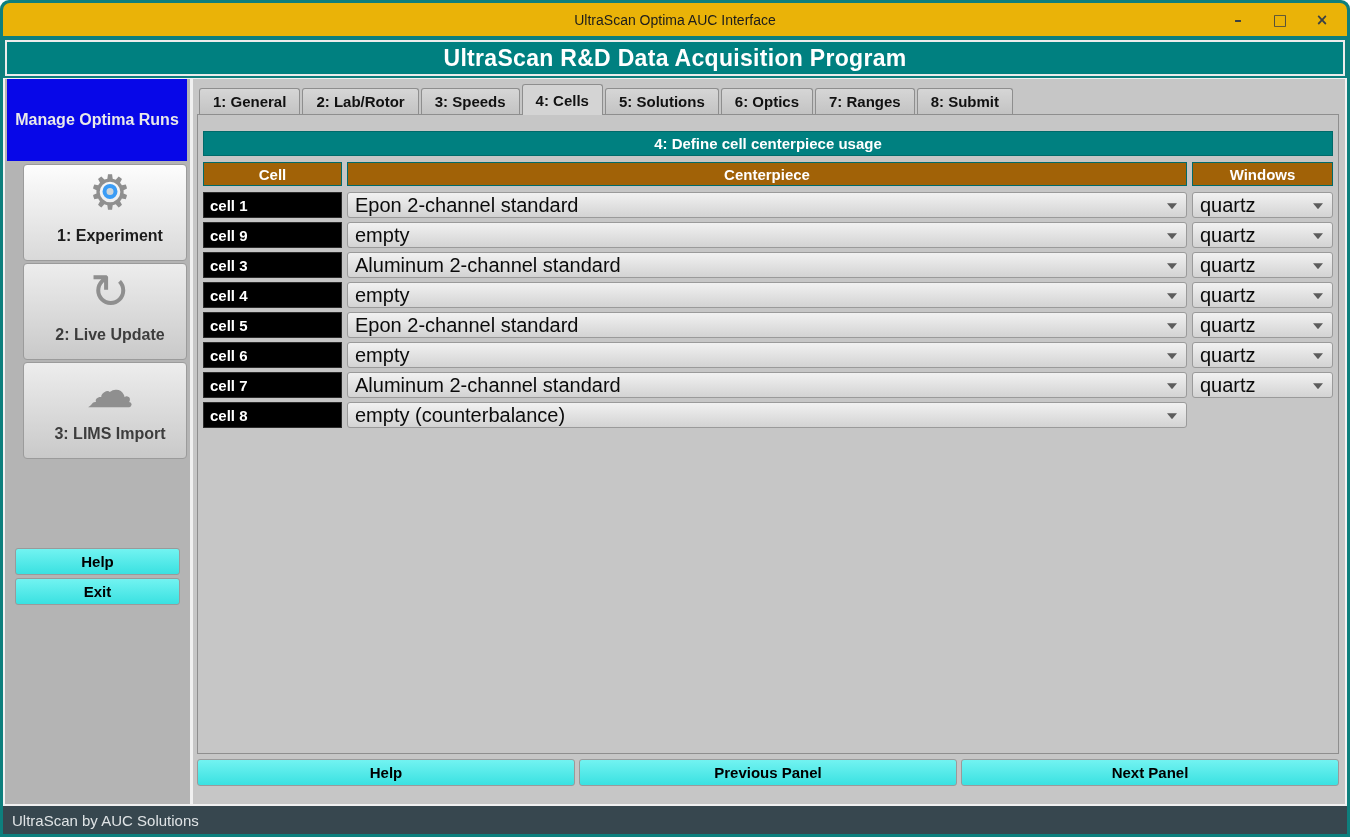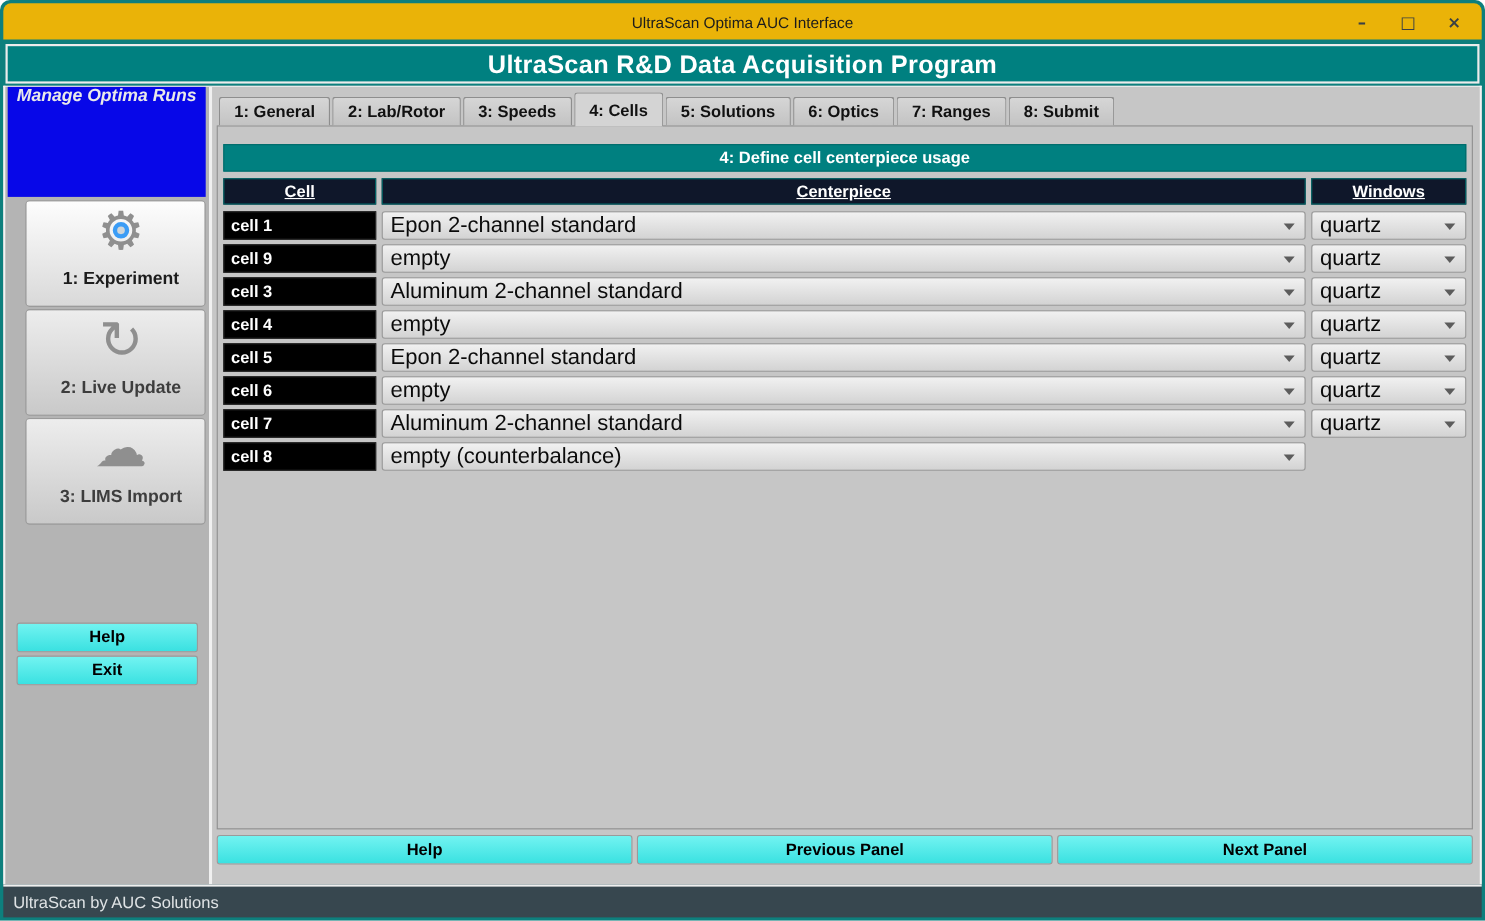--- a/index.html
+++ b/index.html
@@ -57,24 +57,23 @@
 
   
   .sidebar{
     width:188px; flex:0 0 auto;
     background:#b4b4b4;
     border-right:3px solid #f0f0f0;
     display:flex; flex-direction:column;
     padding:0 0 8px 0;
   }
   .sidebar-banner{
-    height:100px; background:#0707e8;
-    display:flex; align-items:flex-start; justify-content:center;
+    height:82px; background:#0707e8;
+    display:flex; align-items:center; justify-content:center;
     margin:0 3px 2px 2px;
-    font-style:italic;
   }
   .sidebar-banner span{ color:#e9e9e9; font-weight:bold; font-size:16px; }
   .nav-btn{
     height:97px; margin:1px 3px 1px 18px;
     border:1px solid #9b9b9b; border-radius:4px;
     background:linear-gradient(#ededed,#c9c9c9);
     display:flex; align-items:center; gap:8px; padding-left:10px;
     cursor:default;
     flex-direction:column;
   }
@@ -138,23 +137,23 @@
     display:flex; align-items:center; justify-content:center;
     margin-bottom:6px;
   }
   .pane-banner span{ color:#fff; font-weight:bold; font-size:15px; }
 
   .tgrid{
     display:grid; grid-template-columns:139px 1fr 141px; column-gap:5px;
     margin-bottom:4px; flex:0 0 auto;
   }
   .th{
-    height:24px; background:#0f172a; border:1px solid #006a6a;
+    height:24px; background:#a16207; border:1px solid #006a6a;
     color:#fff; font-weight:bold; font-size:15px;
-    display:flex; align-items:center; justify-content:center;text-decoration:underline;
+    display:flex; align-items:center; justify-content:center;
   }
   .tgrid.hdr{ margin-bottom:6px; }
   .cell-label{
     height:26px; background:#000; border:1px solid #2c2c2c;
     color:#fff; font-weight:bold; font-size:15px;
     display:flex; align-items:center; padding-left:6px;
   }
   .combo{
     height:26px; border:1px solid #9a9a9a; border-radius:3px;
     background:linear-gradient(#f1f1f1,#d3d3d3);

